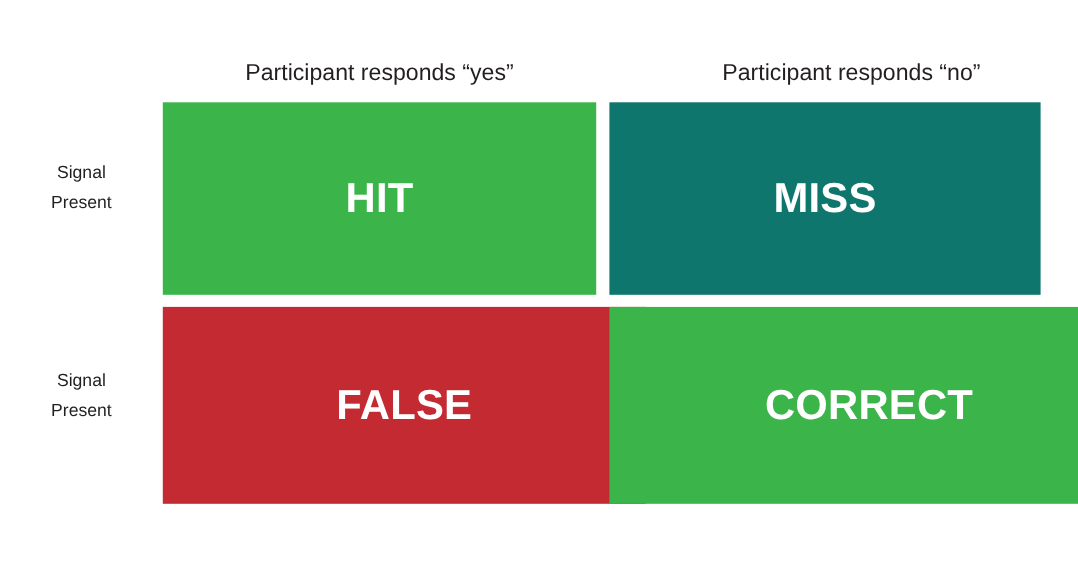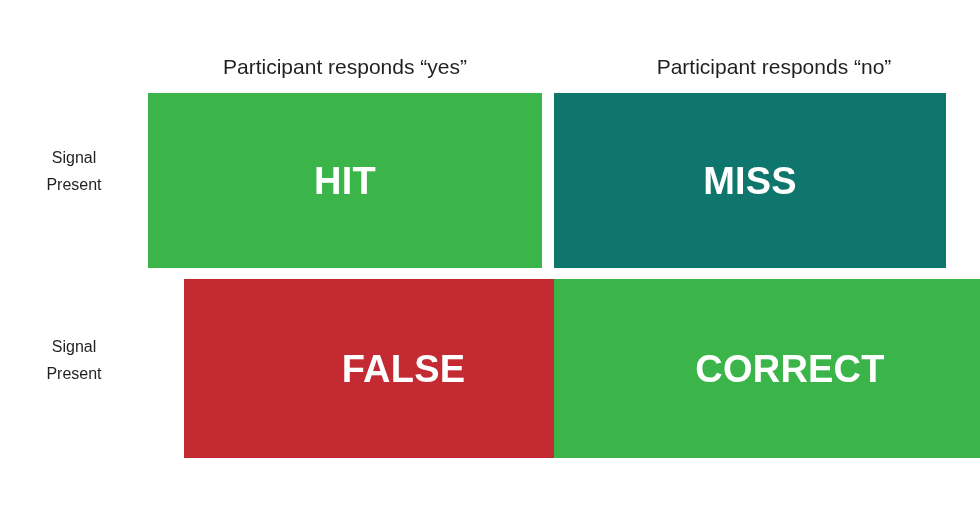--- a/index.html
+++ b/index.html
@@ -70,21 +70,21 @@
   }
   .cell .line { display: block; }
 
   #cell-hit {
     left: 148px;  top: 93px;  width: 394px; height: 175px;
   }
   #cell-miss {
     left: 554px;  top: 93px;  width: 392px; height: 175px;
   }
   #cell-false-alarm {
-    left: 148px;  top: 279px; width: 439px; height: 179px; margin-left: 36px;
+    left: 148px;  top: 279px; width: 439px; height: 179px;
   }
   #cell-correct-negative {
     left: 554px;  top: 279px; width: 472px; height: 179px;
   }
 </style>
 </head>
 <body style="background: rgb(255, 255, 255);">
 
 <div id="matrix-figure">
 

